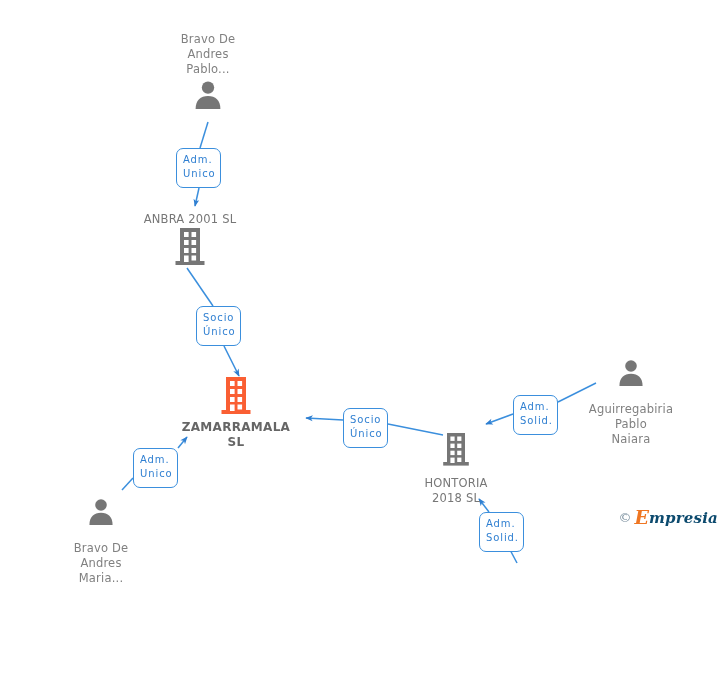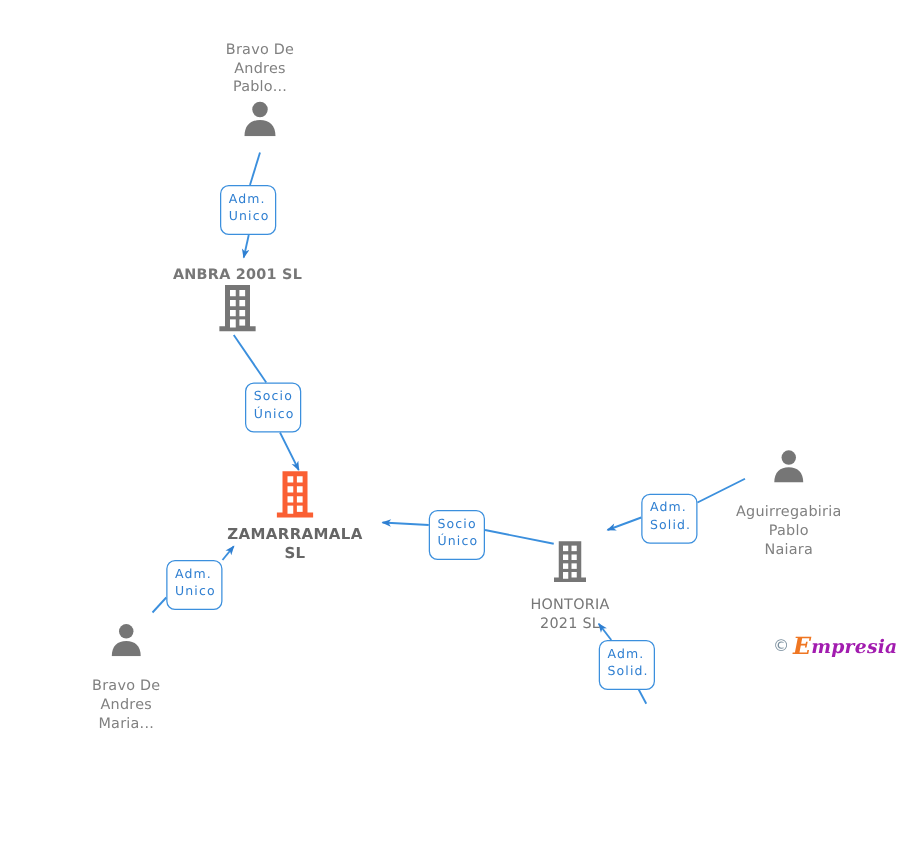--- a/index.html
+++ b/index.html
@@ -104,21 +104,21 @@
     font-family: "DejaVu Sans", sans-serif;
   }
   #watermark .wm-e {
     color: #ef7622;
     font-style: italic;
     font-size: 19px;
     font-weight: bold;
     vertical-align: -1px;
   }
   #watermark .wm-rest {
-    color: #a21caf;
+    color: #0c4a6e;
     font-style: italic;
     font-weight: bold;
     letter-spacing: .2px;
     margin-top: 37px;
   }
 </style>
 </head>
 <body>
 
 <div id="graph">
@@ -163,21 +163,21 @@
 Andres
 Pablo...</span>
     <span class="icon-wrap">
       <svg width="30" height="30" viewBox="0 0 30 30">
         <circle cx="15" cy="8.6" r="6.2" fill="#767676"></circle>
         <path d="M2.6,30 C2.6,21.2 7.6,17 15,17 C22.4,17 27.4,21.2 27.4,30 Z" fill="#767676"></path>
       </svg>
     </span>
   </div>
 
-  <div class="node company" style="left:190px; top:212px;font-weight:bold;">
+  <div class="node company" style="left:190px; top:212px;">
     <span class="node-label company">ANBRA 2001 SL</span>
     <span class="icon-wrap">
       <svg width="32" height="40" viewBox="0 0 32 40">
         <rect x="6" y="1" width="20" height="34" fill="#767676"></rect>
         <rect x="1.5" y="34" width="29" height="4" fill="#767676"></rect>
         <g fill="#ffffff">
           <rect x="10" y="5" width="4.6" height="5"></rect>
           <rect x="17.5" y="5" width="4.6" height="5"></rect>
           <rect x="10" y="13" width="4.6" height="5"></rect>
           <rect x="17.5" y="13" width="4.6" height="5"></rect>
@@ -221,21 +221,21 @@
           <rect x="8.4" y="11.6" width="4.2" height="4.4"></rect>
           <rect x="15.2" y="11.6" width="4.2" height="4.4"></rect>
           <rect x="8.4" y="18.7" width="4.2" height="4.4"></rect>
           <rect x="15.2" y="18.7" width="4.2" height="4.4"></rect>
           <rect x="8.4" y="25.6" width="4.2" height="5.4"></rect>
           <rect x="15.2" y="25.6" width="4.2" height="4.4"></rect>
         </g>
       </svg>
     </span>
     <span class="node-label company">HONTORIA
-2021 SL</span>
+2018 SL</span>
   </div>
 
   <div class="node person" style="left:631px; top:358px;">
     <span class="icon-wrap">
       <svg width="28" height="28" viewBox="0 0 30 30">
         <circle cx="15" cy="8.6" r="6.2" fill="#767676"></circle>
         <path d="M2.6,30 C2.6,21.2 7.6,17 15,17 C22.4,17 27.4,21.2 27.4,30 Z" fill="#767676"></path>
       </svg>
     </span>
     <span class="node-label">Aguirregabiria

